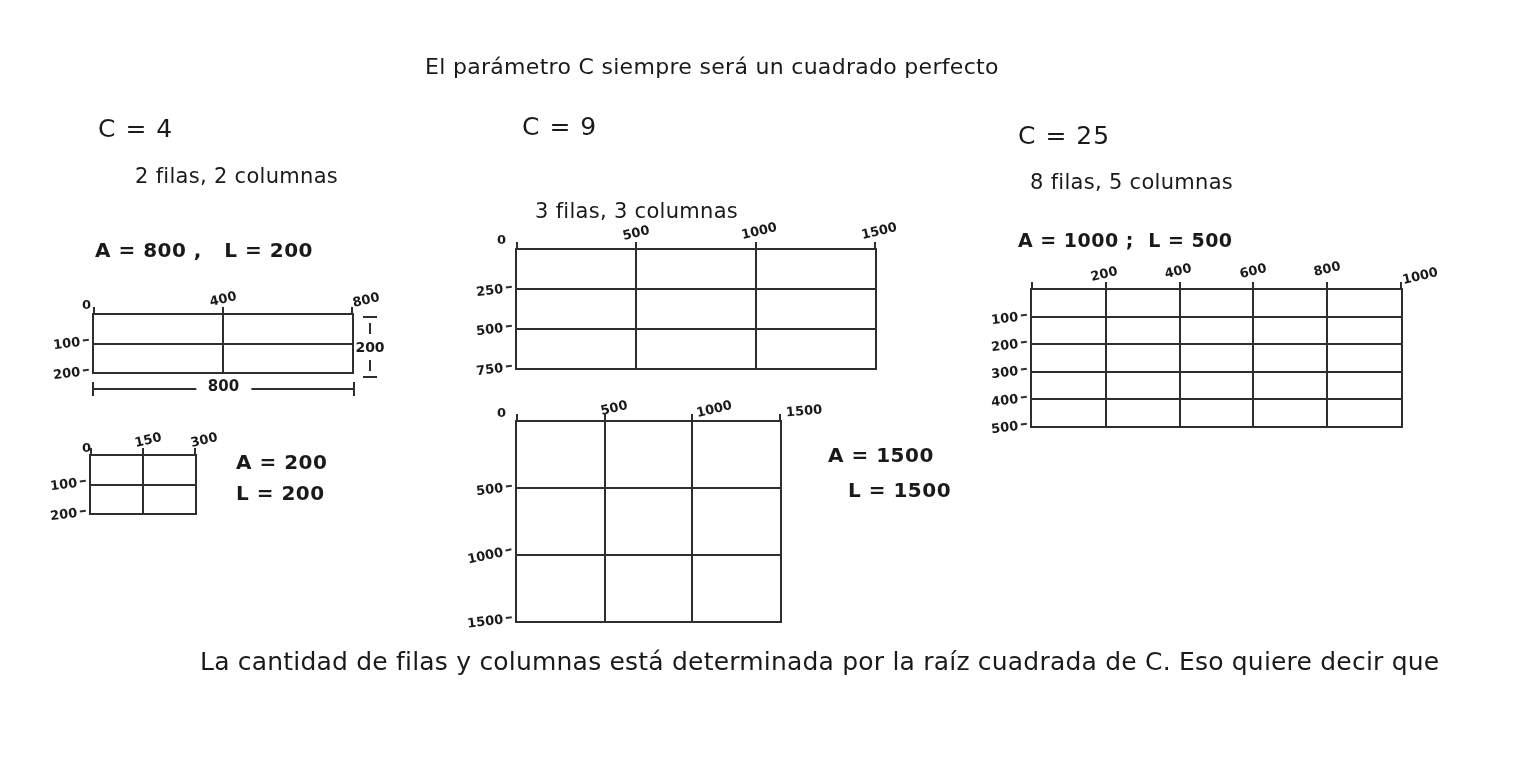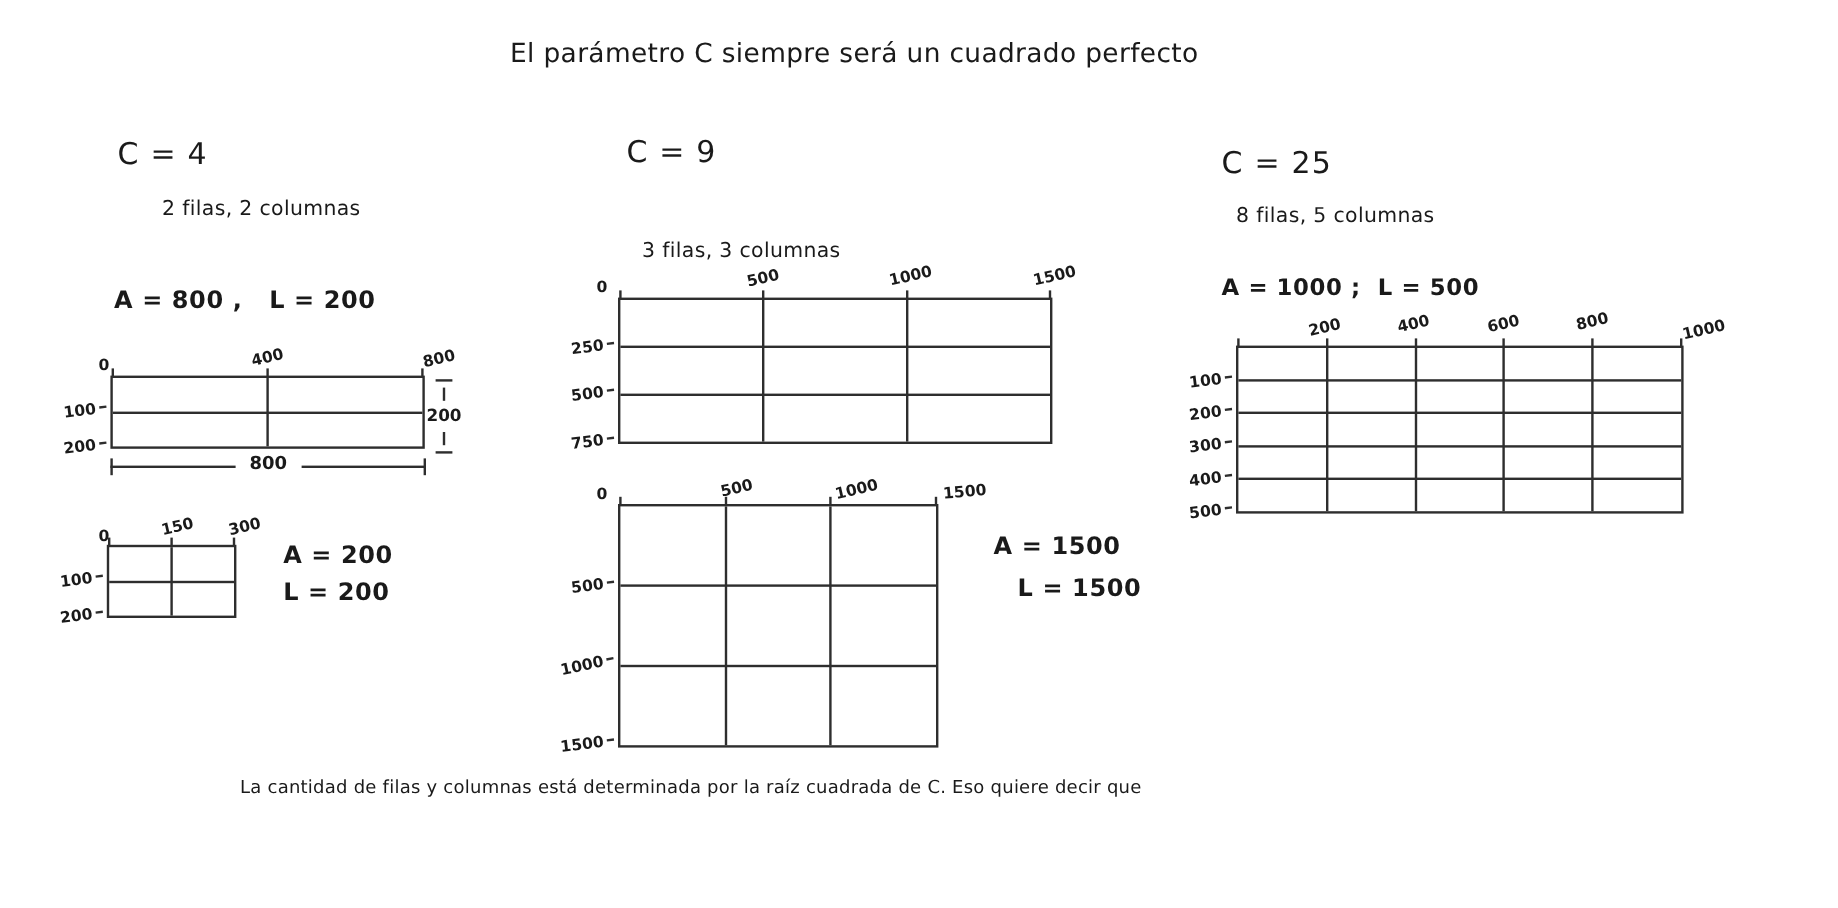--- a/index.html
+++ b/index.html
@@ -1,20 +1,20 @@
 <!DOCTYPE html>
 <html><head>
 <meta charset="utf-8">
 <style>
   html,body{margin:0;padding:0;background:#ffffff;}
   .canvas{position:relative;width:1532px;height:757px;background:#ffffff;overflow:hidden;
           font-family:"DejaVu Sans","Liberation Sans",sans-serif;color:#1a1a1a;}
-  .title{position:absolute;left:425px;top:33px;font-size:22px;letter-spacing:.3px;white-space:nowrap;text-align:right;}
+  .title{position:absolute;left:425px;top:54px;font-size:22px;letter-spacing:.3px;white-space:nowrap;text-align:right;}
   .c-label{position:absolute;font-size:25px;letter-spacing:1px;}
-  .rc-label{position:absolute;font-size:17px;letter-spacing:.3px;}
+  .rc-label{position:absolute;font-size:21px;letter-spacing:.3px;}
   .params{position:absolute;font-size:20px;font-weight:700;white-space:pre;letter-spacing:.5px;}
   .side-label{position:absolute;font-size:20px;font-weight:700;white-space:pre;letter-spacing:.5px;}
   .grid{position:absolute;border:2px solid #2e2e2e;box-sizing:border-box;}
   .vline{position:absolute;top:0;bottom:0;width:2px;background:#2e2e2e;}
   .hline{position:absolute;left:0;right:0;height:2px;background:#2e2e2e;}
   .tick-up{position:absolute;top:-8px;width:2px;height:7px;background:#2e2e2e;}
   .xlab{position:absolute;font-size:13px;font-weight:700;white-space:nowrap;
         transform:translateX(-50%) rotate(-13deg);}
   .xlab.noRot{transform:none;}
   .ylab{position:absolute;right:calc(100% + 5px);font-size:13px;font-weight:700;white-space:nowrap;
@@ -25,21 +25,21 @@
   .hdim .dline{position:absolute;left:0;right:0;top:6px;height:2px;background:#2e2e2e;}
   .hdim .capL{position:absolute;left:0;top:0;width:2px;height:14px;background:#2e2e2e;}
   .hdim .capR{position:absolute;right:0;top:0;width:2px;height:14px;background:#2e2e2e;}
   .hdim .dlabel{position:absolute;left:50%;top:-5px;transform:translateX(-50%);
         background:#fff;padding:0 12px;font-size:15px;font-weight:700;}
   .vdim{position:absolute;display:flex;flex-direction:column;align-items:center;
         justify-content:space-between;width:16px;}
   .vdim .cap{width:14px;height:2px;background:#2e2e2e;}
   .vdim .stem{width:2px;height:11px;background:#2e2e2e;}
   .vdim .dlabel{font-size:14px;font-weight:700;line-height:16px;}
-  .footer-line{position:absolute;font-size:15px;letter-spacing:.2px;white-space:nowrap;}
+  .footer-line{position:absolute;font-size:25px;letter-spacing:.2px;white-space:nowrap;}
 </style>
 </head>
 <body>
 
 <div class="canvas">
 
   <div class="title">El parámetro C siempre será un cuadrado perfecto</div>
 
   <div class="c-label" style="left:98px;top:114px;">C = 4</div>
   <div class="rc-label" style="left:135px;top:164px;">2 filas, 2 columnas</div>

